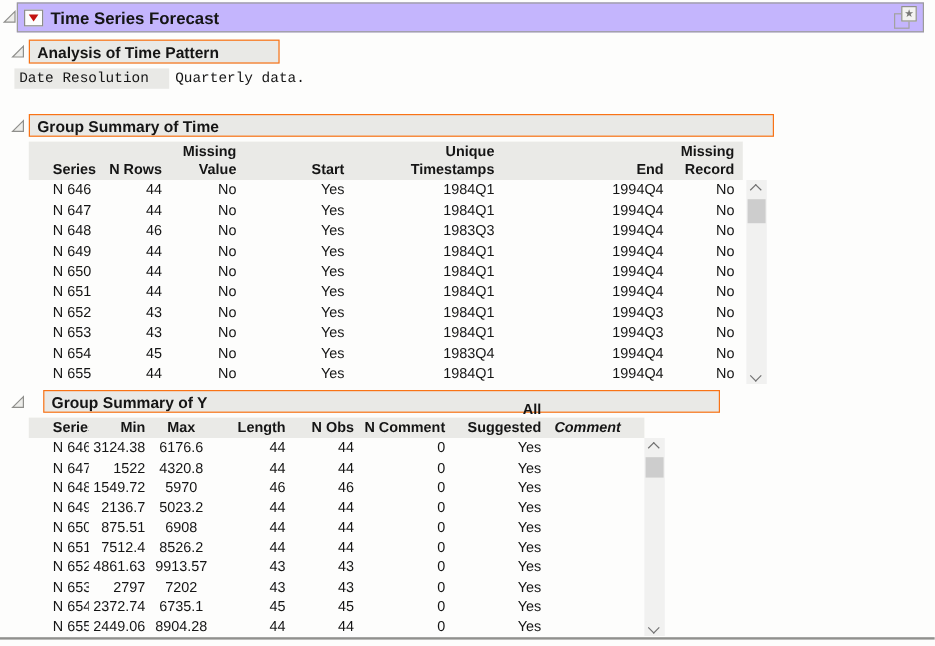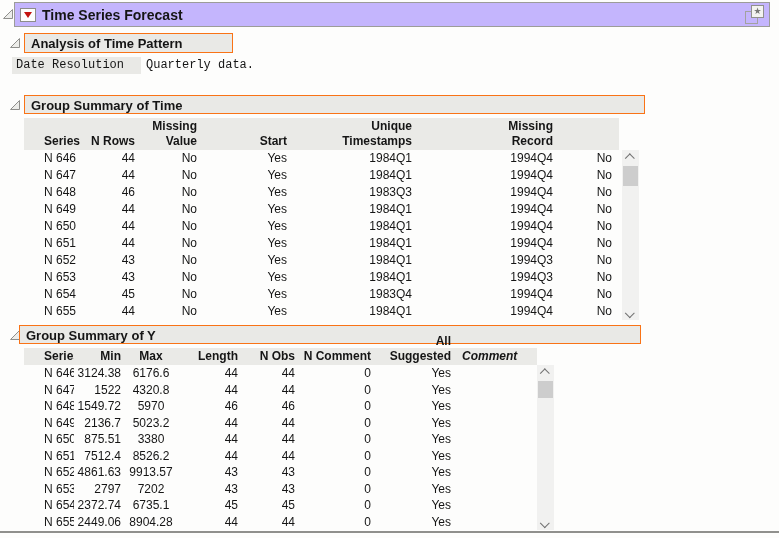--- a/index.html
+++ b/index.html
@@ -26,21 +26,21 @@
   .staricon{position:absolute;right:5px;top:2px;width:19px;height:19px;}
   .sq{position:absolute;width:13px;height:13px;box-sizing:border-box;border:1px solid #90908d;}
   .sq.back{left:0;bottom:0;background:transparent;border-color:#a2a29f;}
   .sq.front{right:0;top:0;background:#f3f3f1;color:#787876;font-size:9px;line-height:11px;text-align:center;}
 
   
   .sechdr{position:absolute;box-sizing:border-box;background:#e9e9e6;border:1px solid #f97316;
           font-weight:bold;font-size:13px;padding:2px 20px 0 6px;white-space:nowrap;overflow:hidden;}
   .hdr-a{left:24px;top:33px;width:209px;height:20px;}
   .hdr-t{left:24px;top:95px;width:621px;height:19px;}
-  .hdr-y{left:19px;top:325px;width:622px;height:19px;}
+  .hdr-y{left:36px;top:325px;width:564px;height:19px;}
 
   
   .kv{position:absolute;left:12px;top:57px;font-family:Liberation Mono, monospace;}
   .kvrow{display:flex;height:17px;line-height:17px;}
   .kvl{width:129px;box-sizing:border-box;background:#e9e9e6;padding-left:4px;flex:0 0 auto;}
   .kvv{padding-left:5px;white-space:nowrap;}
 
   
   .tbl{position:absolute;}
   .t1{left:24px;top:118px;width:595px;}
@@ -130,20 +130,21 @@
   <div class="sechdr hdr-t">Group Summary of Time</div>
   <div class="tbl t1">
       <div class="thead-row">
         <span>Series</span>
         <span>N Rows</span>
         <span>Missing
 Value</span>
         <span>Start</span>
         <span>Unique
 Timestamps</span>
+        <span>End</span>
         <span>Missing
 Record</span>
       </div>
       <div class="trow">
         <span>N 646</span>
         <span>44</span>
         <span>No</span>
         <span>Yes</span>
         <span>1984Q1</span>
         <span>1994Q4</span>
@@ -294,21 +295,21 @@
         <span>5023.2</span>
         <span>44</span>
         <span>44</span>
         <span>0</span>
         <span>Yes</span>
         <span></span>
       </div>
       <div class="trow">
         <span>N 650</span>
         <span>875.51</span>
-        <span>3380</span>
+        <span>6908</span>
         <span>44</span>
         <span>44</span>
         <span>0</span>
         <span>Yes</span>
         <span></span>
       </div>
       <div class="trow">
         <span>N 651</span>
         <span>7512.4</span>
         <span>8526.2</span>

